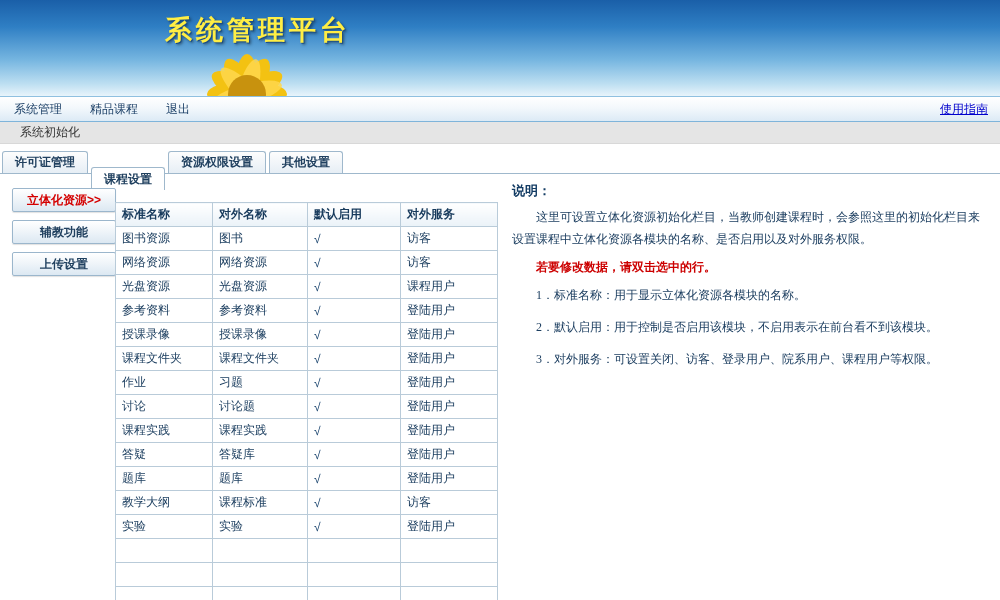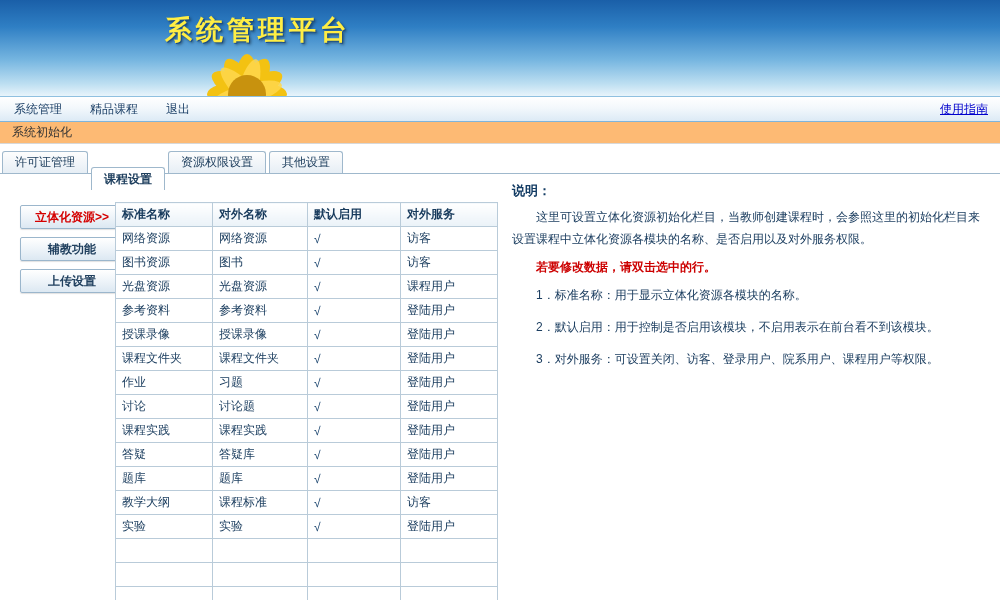--- a/index.html
+++ b/index.html
@@ -59,25 +59,25 @@
     position: absolute; right: 12px; top: 4px;
     color: #0000cc;
     text-decoration: underline;
     cursor: pointer;
     text-align: center;
   }
 
   
   .pathbar {
     height: 22px;
-    background: #fdba74;
+    background: #e5e5e5;
     border-bottom: 1px solid #d8d8d8;
     display: flex;
     align-items: center;
-    padding-left: 12px;
+    padding-left: 20px;
     color: #333;
   }
 
   
   .tabstrip {
     position: relative;
     height: 24px;
     margin-top: 6px;
     padding-left: 2px;
     display: flex;
@@ -88,38 +88,38 @@
     height: 22px;
     line-height: 21px;
     padding: 0 12px;
     margin-right: 3px;
     border: 1px solid #9fb8cc;
     border-bottom: none;
     border-radius: 3px 3px 0 0;
     background: linear-gradient(to bottom,#fdfdfd,#e6eef5);
     color: #20405f;
     cursor: pointer;
+    font-weight: bold;
   }
   .tab.active {
     background: #ffffff;
     font-weight: bold;
     position: relative;
     top: 17px;
     height: 23px;
     line-height: 22px;
   }
 
   
   .content { position: relative; padding-top: 8px; }
 
   .leftnav {
     position: absolute;
-    left: 20px; top: 14px;
+    left: 12px; top: 14px;
     width: 104px;
-    margin-top: 17px;
   }
   .navbtn {
     width: 104px;
     height: 24px;
     line-height: 22px;
     text-align: center;
     margin-bottom: 8px;
     border: 1px solid #9bb6cc;
     border-radius: 2px;
     background: linear-gradient(to bottom,#ffffff 0%,#eef4f9 50%,#dce8f2 100%);
@@ -175,21 +175,21 @@
   }
   .help h3 {
     margin: 0 0 4px 0;
     font-size: 13px;
     font-weight: bold;
     color: #123b63;
   }
   .help p { margin: 0 0 6px 0; }
   .help .indent { text-indent: 2em; }
   .help .warn { color: #cc0000; font-weight: bold; }
-  .help ol { margin: 6px 0 0 0; padding: 0; list-style: none; }
+  .help ol { margin: 6px 0 0 0; padding: 0; list-style: none; font-family: Liberation Serif, serif; }
   .help ol li { margin-bottom: 10px; text-indent: 2em; }
 </style>
 </head>
 <body>
 
 <div class="page">
 
   <div class="banner">
     <svg class="banner-sun" viewBox="0 0 165 130">
       <g fill="#f3c212">
@@ -247,28 +247,28 @@
         <thead>
           <tr>
             <th>标准名称</th>
             <th>对外名称</th>
             <th>默认启用</th>
             <th>对外服务</th>
           </tr>
         </thead>
         <tbody>
           <tr>
+            <td>图书资源</td>
+            <td>图书</td>
+            <td class="chk">√</td>
+            <td>访客</td>
+          </tr>
+          <tr>
             <td>网络资源</td>
             <td>网络资源</td>
-            <td class="chk">√</td>
-            <td>访客</td>
-          </tr>
-          <tr>
-            <td>图书资源</td>
-            <td>图书</td>
             <td class="chk">√</td>
             <td>访客</td>
           </tr>
           <tr>
             <td>光盘资源</td>
             <td>光盘资源</td>
             <td class="chk">√</td>
             <td>课程用户</td>
           </tr>
           <tr>

